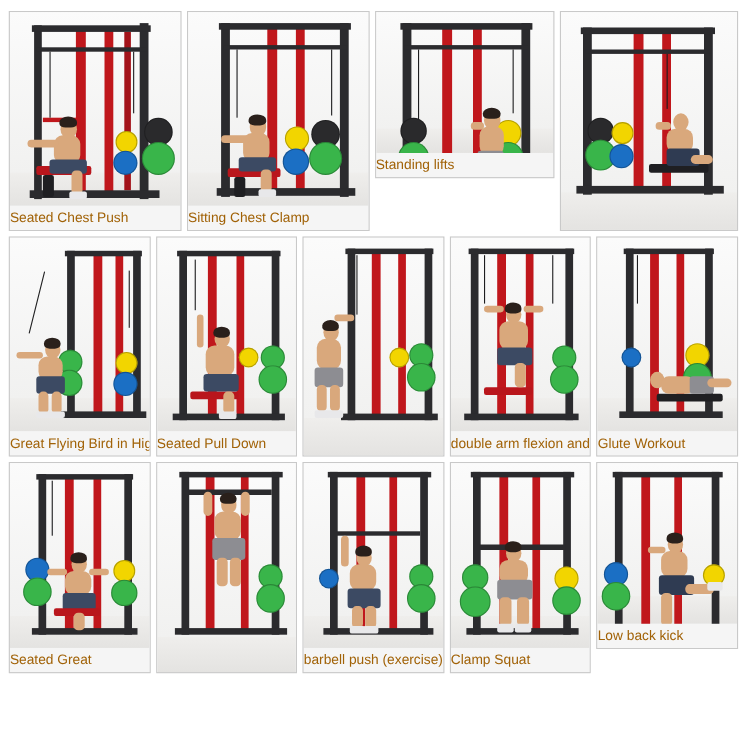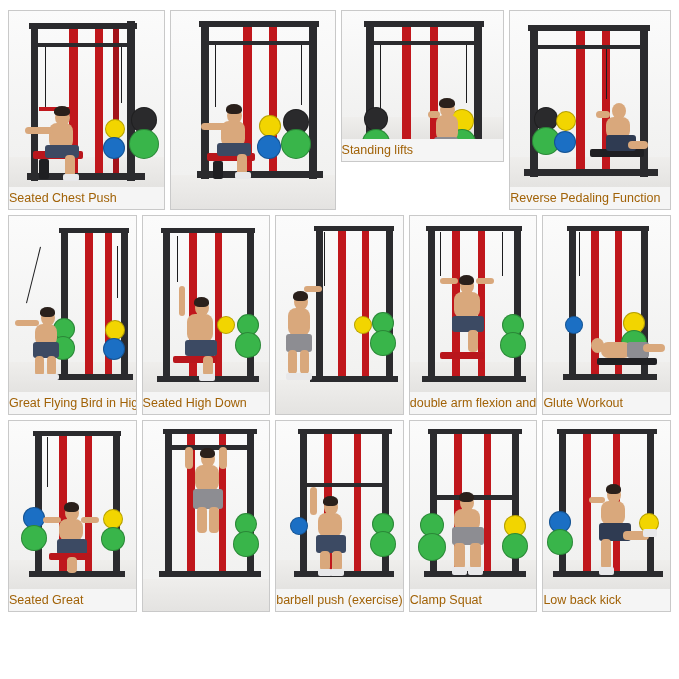--- a/index.html
+++ b/index.html
@@ -210,20 +210,21 @@
           <div class="bench" style="left:42px;top:150px;width:10px;height:18px;"></div>
           <div class="head" style="left:56px;top:96px;width:15px;height:17px;"></div>
           <div class="hair" style="left:55px;top:93px;width:16px;height:10px;"></div>
           <div class="skin" style="left:50px;top:110px;width:24px;height:26px;border-radius:8px;"></div>
           <div class="skin" style="left:30px;top:112px;width:26px;height:7px;border-radius:4px;"></div>
           <div class="shorts" style="left:46px;top:132px;width:34px;height:13px;"></div>
           <div class="skin" style="left:66px;top:143px;width:10px;height:21px;border-radius:4px;"></div>
           <div class="shoe" style="left:64px;top:161px;width:16px;height:7px;"></div>
         </div>
       </div>
+      <div class="caption">Sitting Chest Clamp</div>
     </div>
 
     <div class="cell" style="width:168px;height:152px;">
       <div class="photo">
         <div class="scene">
           <div class="wall"></div>
             <div class="floor"></div>
           <div class="post" style="left:24px;top:10px;width:8px;height:158px;"></div>
           <div class="post" style="left:132px;top:10px;width:8px;height:158px;"></div>
           <div class="post red" style="left:60px;top:14px;width:9px;height:150px;"></div>
@@ -269,21 +270,20 @@
           <div class="plate" style="left:46px;top:100px;width:20px;height:20px;background:#f2d500;"></div>
           <div class="plate" style="left:44px;top:120px;width:22px;height:22px;background:#1b6fc4;"></div>
           <div class="bench" style="left:80px;top:138px;width:54px;height:8px;"></div>
           <div class="head" style="left:102px;top:92px;width:14px;height:16px;"></div>
           <div class="skin" style="left:96px;top:106px;width:24px;height:22px;border-radius:8px;"></div>
           <div class="shorts dkblue" style="left:96px;top:124px;width:30px;height:16px;"></div>
           <div class="skin" style="left:86px;top:100px;width:14px;height:7px;border-radius:4px;"></div>
           <div class="skin" style="left:118px;top:130px;width:20px;height:8px;border-radius:4px;"></div>
         </div>
       </div>
-      <div class="caption">Reverse Pedaling Function</div>
     </div>
   </div>
 
   <div class="grid-row">
 
     <div class="cell" style="width:131px;height:200px;">
       <div class="photo">
         <div class="scene">
           <div class="wall"></div>
             <div class="floor"></div>
@@ -331,21 +331,21 @@
           <div class="bench red" style="left:30px;top:140px;width:44px;height:7px;"></div>
           <div class="head" style="left:52px;top:84px;width:14px;height:16px;"></div>
           <div class="hair" style="left:51px;top:81px;width:15px;height:10px;"></div>
           <div class="skin" style="left:44px;top:98px;width:26px;height:28px;border-radius:8px;"></div>
           <div class="skin" style="left:36px;top:70px;width:6px;height:30px;border-radius:3px;"></div>
           <div class="shorts" style="left:42px;top:124px;width:32px;height:16px;"></div>
           <div class="skin" style="left:60px;top:140px;width:10px;height:20px;border-radius:4px;"></div>
           <div class="shoe" style="left:56px;top:158px;width:16px;height:7px;"></div>
         </div>
       </div>
-      <div class="caption cap-sm">Seated High Down</div>
+      <div class="caption cap-sm">Seated Pull Down</div>
     </div>
 
     <div class="cell" style="width:131px;height:200px;">
       <div class="photo">
         <div class="scene">
           <div class="wall"></div>
             <div class="floor"></div>
           <div class="post" style="left:40px;top:10px;width:7px;height:156px;"></div>
           <div class="post" style="left:110px;top:10px;width:7px;height:156px;"></div>
           <div class="post red" style="left:62px;top:14px;width:8px;height:148px;"></div>
@@ -531,21 +531,21 @@
           <div class="shorts gray" style="left:42px;top:106px;width:32px;height:18px;"></div>
           <div class="skin" style="left:44px;top:122px;width:11px;height:26px;border-radius:4px;"></div>
           <div class="skin" style="left:60px;top:122px;width:11px;height:26px;border-radius:4px;"></div>
           <div class="shoe" style="left:42px;top:146px;width:15px;height:8px;"></div>
           <div class="shoe" style="left:58px;top:146px;width:15px;height:8px;"></div>
         </div>
       </div>
       <div class="caption">Clamp Squat</div>
     </div>
 
-    <div class="cell" style="width:131px;height:192px;">
+    <div class="cell" style="width:131px;height:170px;">
       <div class="photo">
         <div class="scene">
           <div class="wall"></div>
             <div class="floor"></div>
           <div class="post" style="left:16px;top:8px;width:7px;height:148px;"></div>
           <div class="post" style="left:104px;top:8px;width:7px;height:148px;"></div>
           <div class="post red" style="left:40px;top:12px;width:8px;height:142px;"></div>
           <div class="post red" style="left:70px;top:12px;width:7px;height:142px;"></div>
           <div class="beam" style="left:14px;top:8px;width:100px;height:5px;"></div>
           <div class="beam" style="left:10px;top:150px;width:110px;height:6px;"></div>

